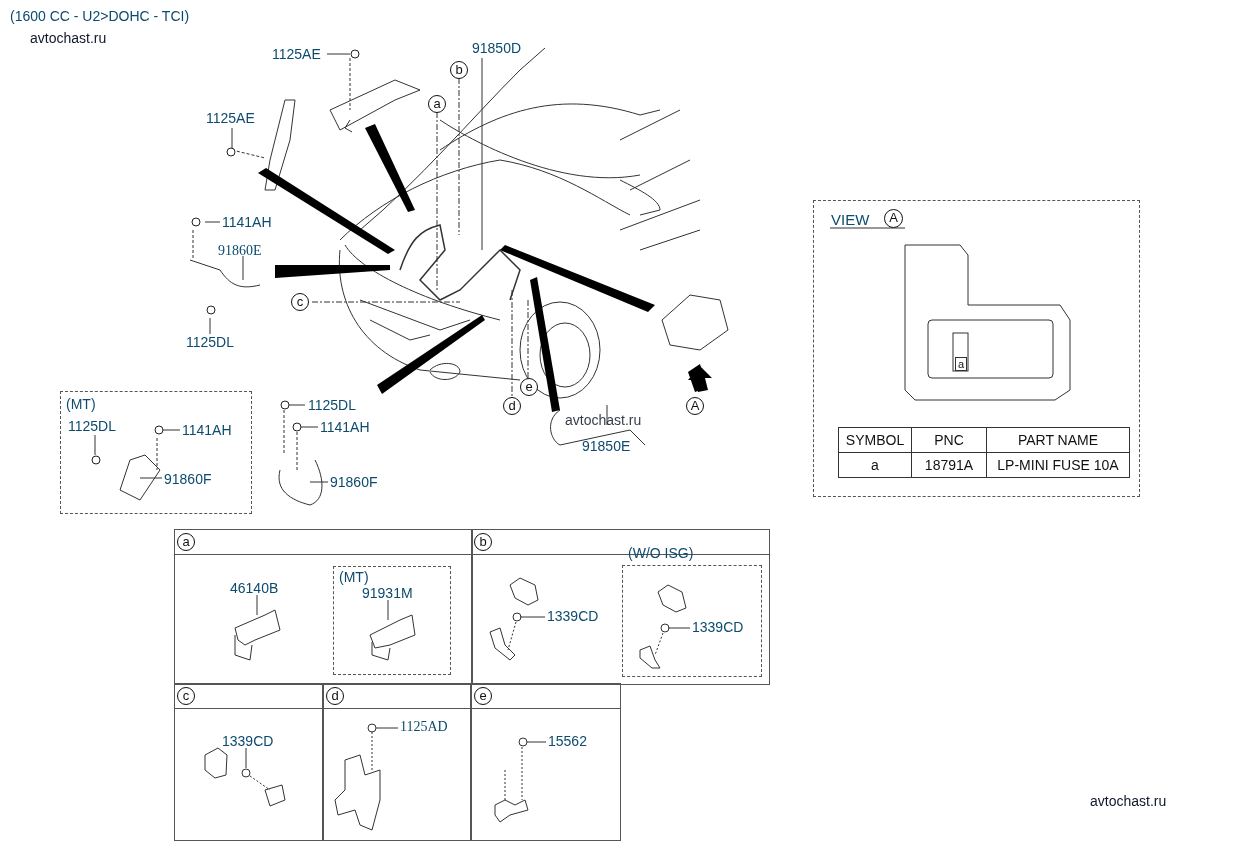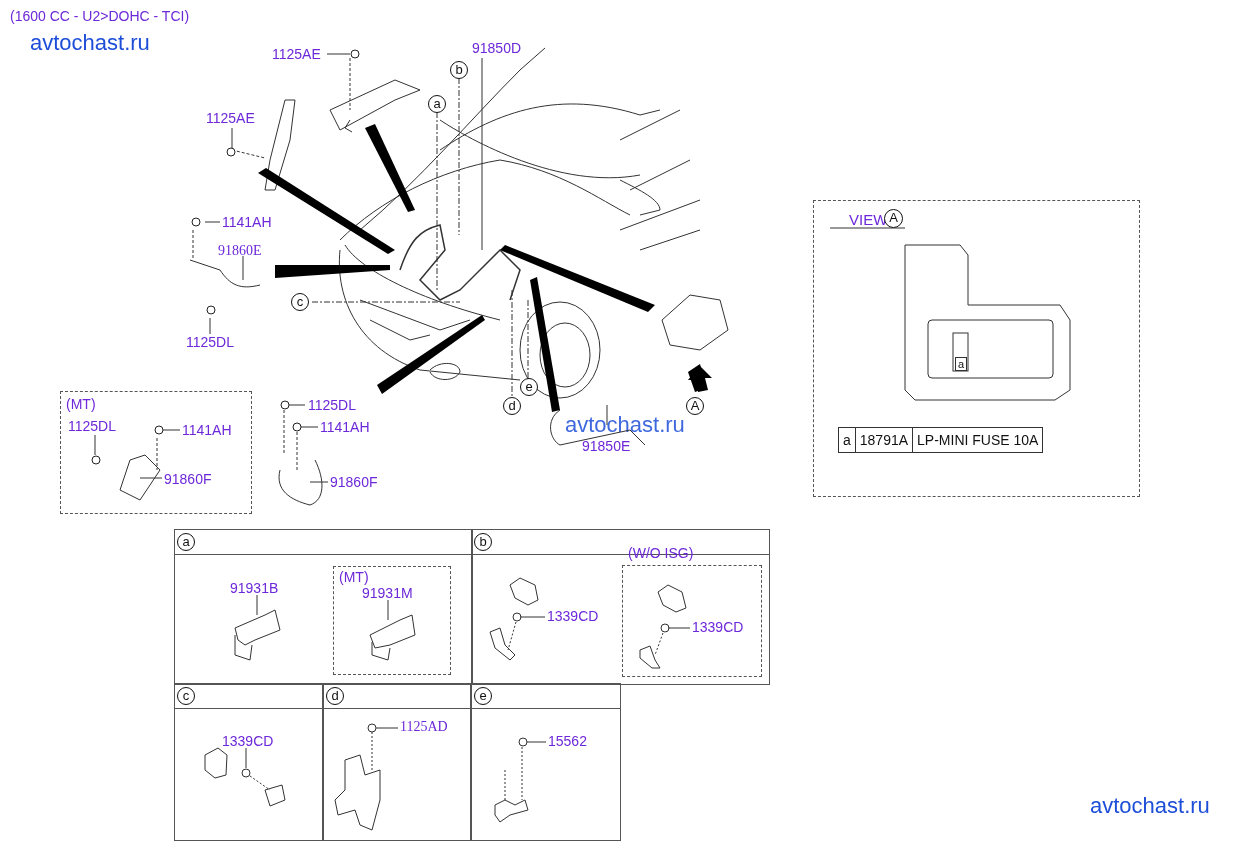--- a/index.html
+++ b/index.html
@@ -1,20 +1,20 @@
 <!DOCTYPE html>
 <html><head>
 <meta charset="utf-8">
 <style>
   html, body { margin: 0; padding: 0; background: #fff; }
   body { width: 1240px; height: 848px; position: relative; overflow: hidden;
          font-family: "Liberation Sans", sans-serif; color: #111; }
   .abs { position: absolute; white-space: nowrap; }
-  .lbl { font-size: 14px; color: #6d28d9; }
-  .wm { font-size: 22px; color: #1d4ed8; }
+  .lbl { font-size: 14px; color: #0c4a6e; }
+  .wm { font-size: 14px; color: #0f172a; }
   .circ { position: absolute; width: 16px; height: 16px; border: 1px solid #111; border-radius: 50%;
           font-size: 13px; line-height: 15px; text-align: center; background: #fff; }
   .dash { position: absolute; border: 1px dashed #555; }
   svg.art { position: absolute; left: 0; top: 0; }
   table.pt { position: absolute; border-collapse: collapse; font-size: 14px; }
   table.pt td { border: 1px solid #333; padding: 2px 4px; text-align: center; height: 20px; }
   .grid { position: absolute; border: 1px solid #555; }
   .cellhead { position: absolute; border-bottom: 1px solid #555; left: 0; right: 0; top: 0; height: 24px; }
 </style>
 </head>
@@ -136,25 +136,30 @@
 <div class="abs lbl" style="left:66px;top:396px;">(MT)</div>
 <div class="abs lbl" style="left:68px;top:418px;">1125DL</div>
 <div class="abs lbl" style="left:182px;top:422px;">1141AH</div>
 <div class="abs lbl" style="left:164px;top:471px;">91860F</div>
 
 <div class="abs lbl" style="left:308px;top:397px;">1125DL</div>
 <div class="abs lbl" style="left:320px;top:419px;">1141AH</div>
 <div class="abs lbl" style="left:330px;top:474px;">91860F</div>
 
 <div class="dash" style="left:813px;top:200px;width:325px;height:295px;"></div>
-<div class="abs lbl" style="left:831px;top:211px;font-size:15px;margin-left:18px;">VIEW</div>
+<div class="abs lbl" style="left:831px;top:211px;font-size:15px;">VIEW</div>
 <div class="circ" style="left:884px;top:209px;width:17px;height:17px;">A</div>
 <div class="abs" style="left:955px;top:357px;font-size:11px;border:1px solid #333;padding:0 2px;background:#fff;">a</div>
 <table class="pt" style="left:838px;top:427px;">
   <tbody>
+      <tr>
+    <td style="width:64px;">SYMBOL</td>
+    <td style="width:66px;">PNC</td>
+    <td style="width:134px;">PART NAME</td>
+  </tr>
   <tr>
     <td>a</td>
     <td>18791A</td>
     <td>LP-MINI FUSE 10A</td>
   </tr>
 </tbody>
   </table>
 
 <div class="grid" style="left:174px;top:529px;width:297px;height:154px;">
   <div class="cellhead"></div>
@@ -175,21 +180,21 @@
 
 <div class="circ" style="left:177px;top:533px;">a</div>
 <div class="circ" style="left:474px;top:533px;">b</div>
 <div class="circ" style="left:177px;top:687px;">c</div>
 <div class="circ" style="left:326px;top:687px;">d</div>
 <div class="circ" style="left:474px;top:687px;">e</div>
 
 <div class="dash" style="left:333px;top:566px;width:116px;height:107px;"></div>
 <div class="dash" style="left:622px;top:565px;width:138px;height:110px;"></div>
 
-<div class="abs lbl" style="left:230px;top:580px;">91931B</div>
+<div class="abs lbl" style="left:230px;top:580px;">46140B</div>
 <div class="abs lbl" style="left:339px;top:569px;">(MT)</div>
 <div class="abs lbl" style="left:362px;top:585px;">91931M</div>
 <div class="abs lbl" style="left:547px;top:608px;">1339CD</div>
 <div class="abs lbl" style="left:628px;top:545px;">(W/O ISG)</div>
 <div class="abs lbl" style="left:692px;top:619px;">1339CD</div>
 <div class="abs lbl" style="left:222px;top:733px;">1339CD</div>
 <div class="abs lbl" style="left:400px;top:719px;font-family:Liberation Serif, serif;">1125AD</div>
 <div class="abs lbl" style="left:548px;top:733px;">15562</div>
 
 <svg class="art" width="1240" height="848">

